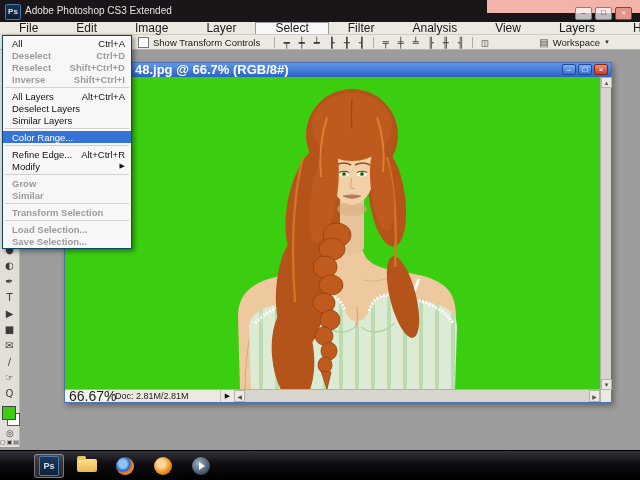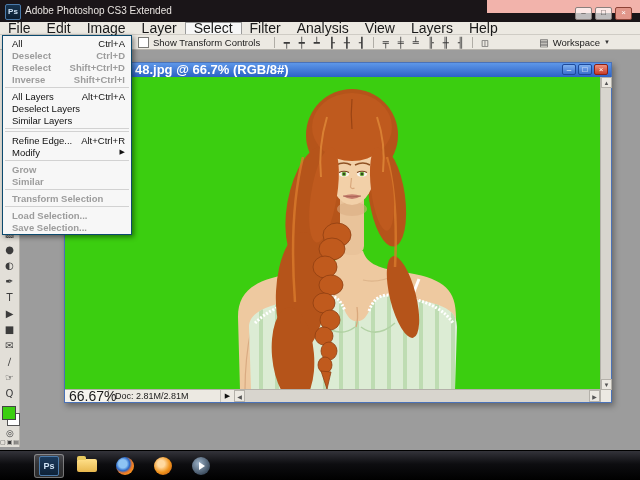--- a/index.html
+++ b/index.html
@@ -12,21 +12,21 @@
               border:1px solid #4a7aaa;border-radius:2px;color:#cfe2f4;font-size:8px;font-weight:bold;
               text-align:center;line-height:14px;}
   .app-title{position:absolute;left:25px;top:5px;color:#e8e4e0;font-size:10px;}
   .win-controls{position:absolute;right:8px;top:7px;display:flex;gap:3px;z-index:7;}
   .wc{width:15px;height:11px;font-size:8px;line-height:10px;text-align:center;color:#3a3230;
       background:rgba(255,255,255,.72);border:1px solid #8a7f7c;border-radius:2px;}
   .wc.close{background:#e2968a;border-color:#8c4236;color:#fff;}
   
   .menubar{position:absolute;left:0;top:22px;width:640px;height:13px;background:#ece9e2;
            border-bottom:1px solid #cfccc5;box-sizing:border-box;display:flex;z-index:4;}
-  .menu-item{font-size:14px;line-height:12px;padding:0 8px;color:#1a1a1a;}
+  .menu-item{font-size:12px;line-height:12px;padding:0 19px;color:#1a1a1a;}
   .menu-item.active{background:#f7f7f7;border:1px solid #9a9a9a;border-bottom:none;line-height:11px;}
   
   .optionsbar{position:absolute;left:0;top:35px;width:640px;height:15px;background:#ece9e2;
               border-bottom:1px solid #b8b5ae;box-sizing:border-box;display:flex;align-items:center;
               padding-left:138px;z-index:3;}
   .cbox{width:9px;height:9px;background:#fff;border:1px solid #7a7a76;display:inline-block;margin-right:4px;}
   .ob-label{font-size:9.5px;color:#1a1a1a;margin-right:10px;}
   .ob-btn{width:15px;height:13px;font-family:"DejaVu Sans Mono",monospace;font-size:10px;line-height:13px;
           text-align:center;color:#3a3a3a;}
   .ob-div{width:1px;height:11px;background:#b0ada6;margin:0 4px;}
@@ -320,20 +320,24 @@
     </div>
     <div class="mi">
       <span class="mi-label">Deselect Layers</span>
       <span class="mi-shortcut"></span>
     </div>
     <div class="mi">
       <span class="mi-label">Similar Layers</span>
       <span class="mi-shortcut"></span>
     </div>
     <div class="msep"></div>
+    <div class="mi hl">
+      <span class="mi-label">Color Range...</span>
+      <span class="mi-shortcut"></span>
+    </div>
     <div class="msep"></div>
     <div class="mi">
       <span class="mi-label">Refine Edge...</span>
       <span class="mi-shortcut">Alt+Ctrl+R</span>
     </div>
     <div class="mi">
       <span class="mi-label">Modify</span>
       <span class="mi-shortcut" style="font-size:7px">▶</span>
     </div>
     <div class="msep"></div>

